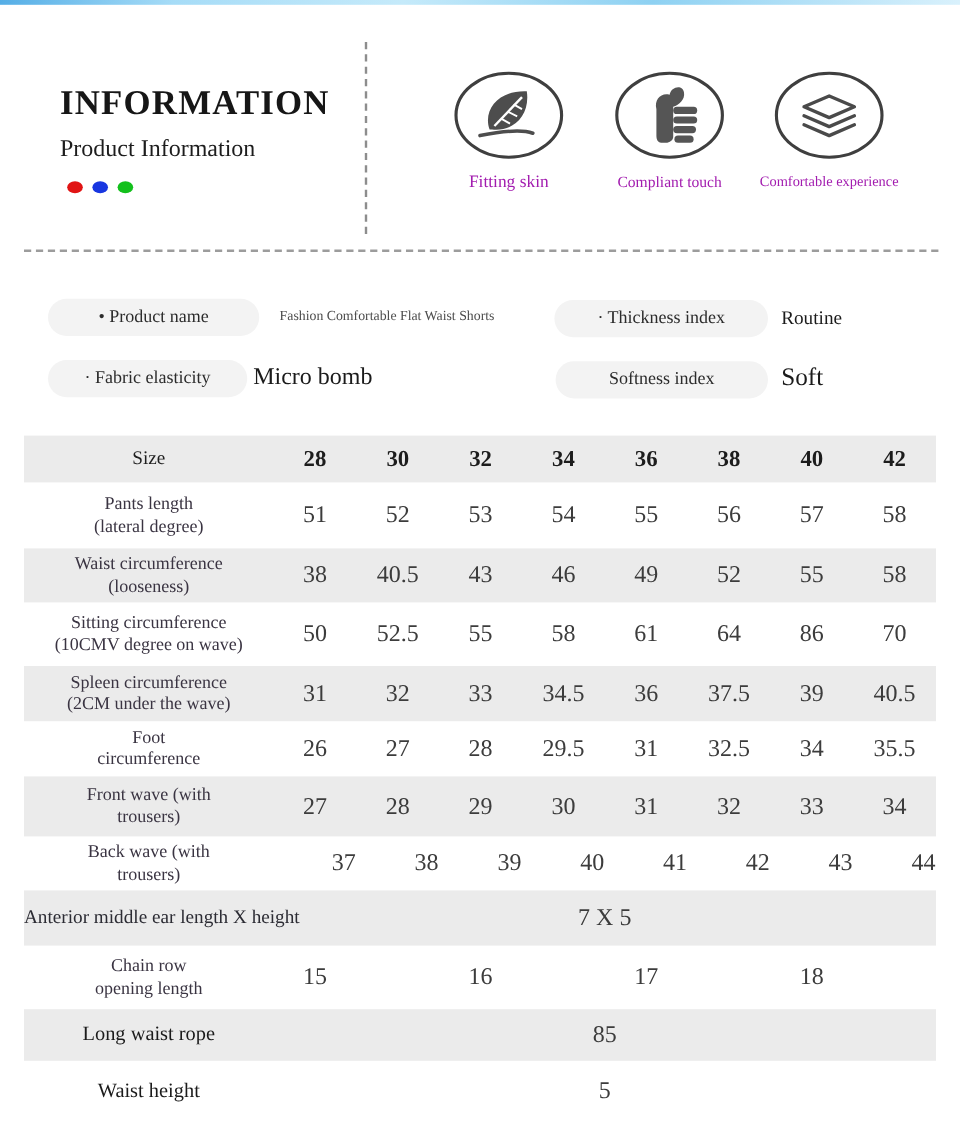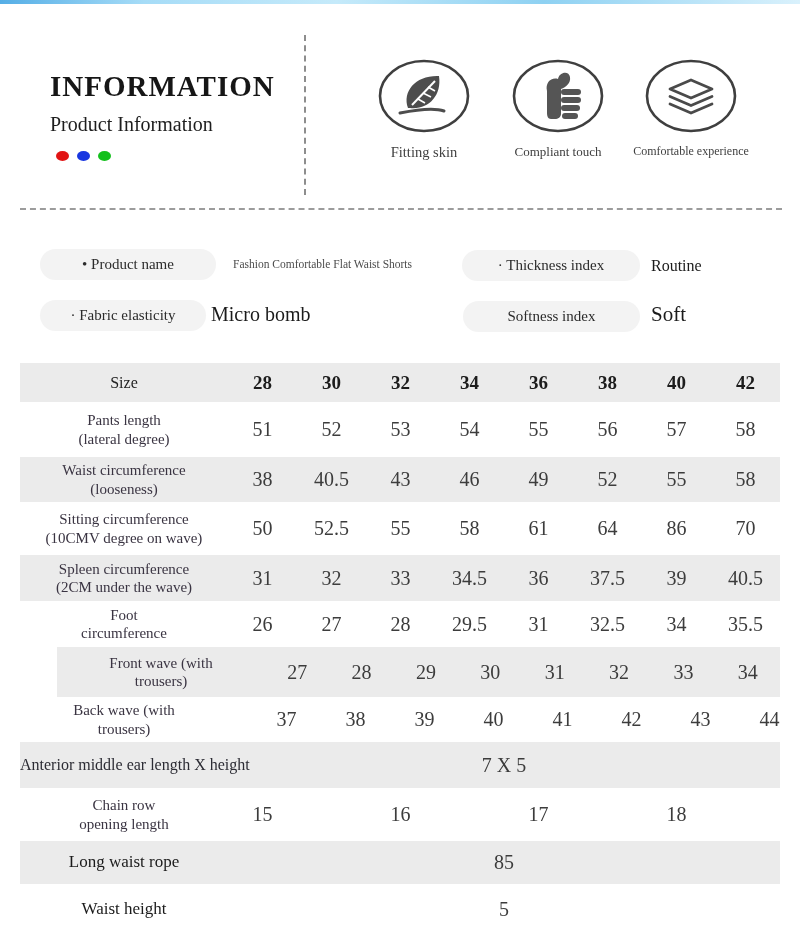--- a/index.html
+++ b/index.html
@@ -20,21 +20,21 @@
 
   
   .vdash{position:absolute;left:304px;top:35px;height:160px;width:0;border-left:2px dashed #8d8d8d;}
   .hdash{position:absolute;left:20px;top:208px;width:762px;height:0;border-top:2px dashed #9c9c9c;}
 
   
   .features{position:absolute;left:352px;top:58px;display:flex;}
   .feature{display:flex;flex-direction:column;align-items:center;}
   .feature.f1{width:144px;} .feature.f2{width:124px;} .feature.f3{width:142px;}
   .oval{width:94px;height:78px;}
-  .feature-label{margin-top:8px;color:#404040;white-space:nowrap;text-align:right;}
+  .feature-label{margin-top:8px;color:#a21caf;white-space:nowrap;text-align:right;}
   .f1 .feature-label{font-size:14.5px;} .f2 .feature-label{font-size:13px;} .f3 .feature-label{font-size:12px;}
 
   
   .pill{position:absolute;height:31px;background:#f3f3f3;border-radius:16px;
         display:flex;align-items:center;justify-content:center;font-size:15px;color:#2b2b2b;}
   .pill-name{left:40px;top:249px;width:176px;}
   .pill-thick{left:462px;top:250px;width:178px;}
   .pill-elastic{left:40px;top:300px;width:166px;}
   .pill-soft{left:463px;top:301px;width:177px;}
   .spec-val{position:absolute;color:#1b1b1b;}
@@ -47,21 +47,21 @@
   .size-table{position:absolute;left:20px;top:363px;width:760px;color:#3c3c3c;}
   .trow{display:flex;align-items:center;}
   .trow.gray{background:#ebebeb;}
   .tlabel{width:208px;flex:0 0 208px;text-align:center;font-size:15px;color:#3a3442;
           white-space:pre-line;line-height:1.22;}
   .tcell{flex:1;text-align:center;font-size:20px;}
   .tspan{flex:1;text-align:center;font-size:20px;}
   .r-header{height:39px;} .r-header .tlabel{font-size:16px;color:#1f1f1f;white-space:nowrap;}
   .r-header .tcell{font-size:19px;font-weight:bold;color:#1c1c1c;}
   .r-pants{height:55px;} .r-waist{height:45px;} .r-sitting{height:53px;}
-  .r-spleen{height:46px;justify-content:flex-end;} .r-foot{height:46px;} .r-front{height:50px;margin-left:37px;} .r-back{height:45px;gap:48px;}
+  .r-spleen{height:46px;justify-content:flex-end;} .r-foot{height:46px;} .r-front{height:50px;} .r-back{height:45px;gap:48px;}
   .r-anterior{height:46px;} .r-anterior .tlabel{white-space:nowrap;font-size:16px;color:#2c2c34;overflow:visible;}
   .r-chain{height:53px;}
   .r-rope{height:43px;} .r-wh{height:51px;}
   .label-lg{font-size:17px !important;color:#1b1b1b !important;}
 </style>
 </head>
 <body>
 
 <div class="page">
 

